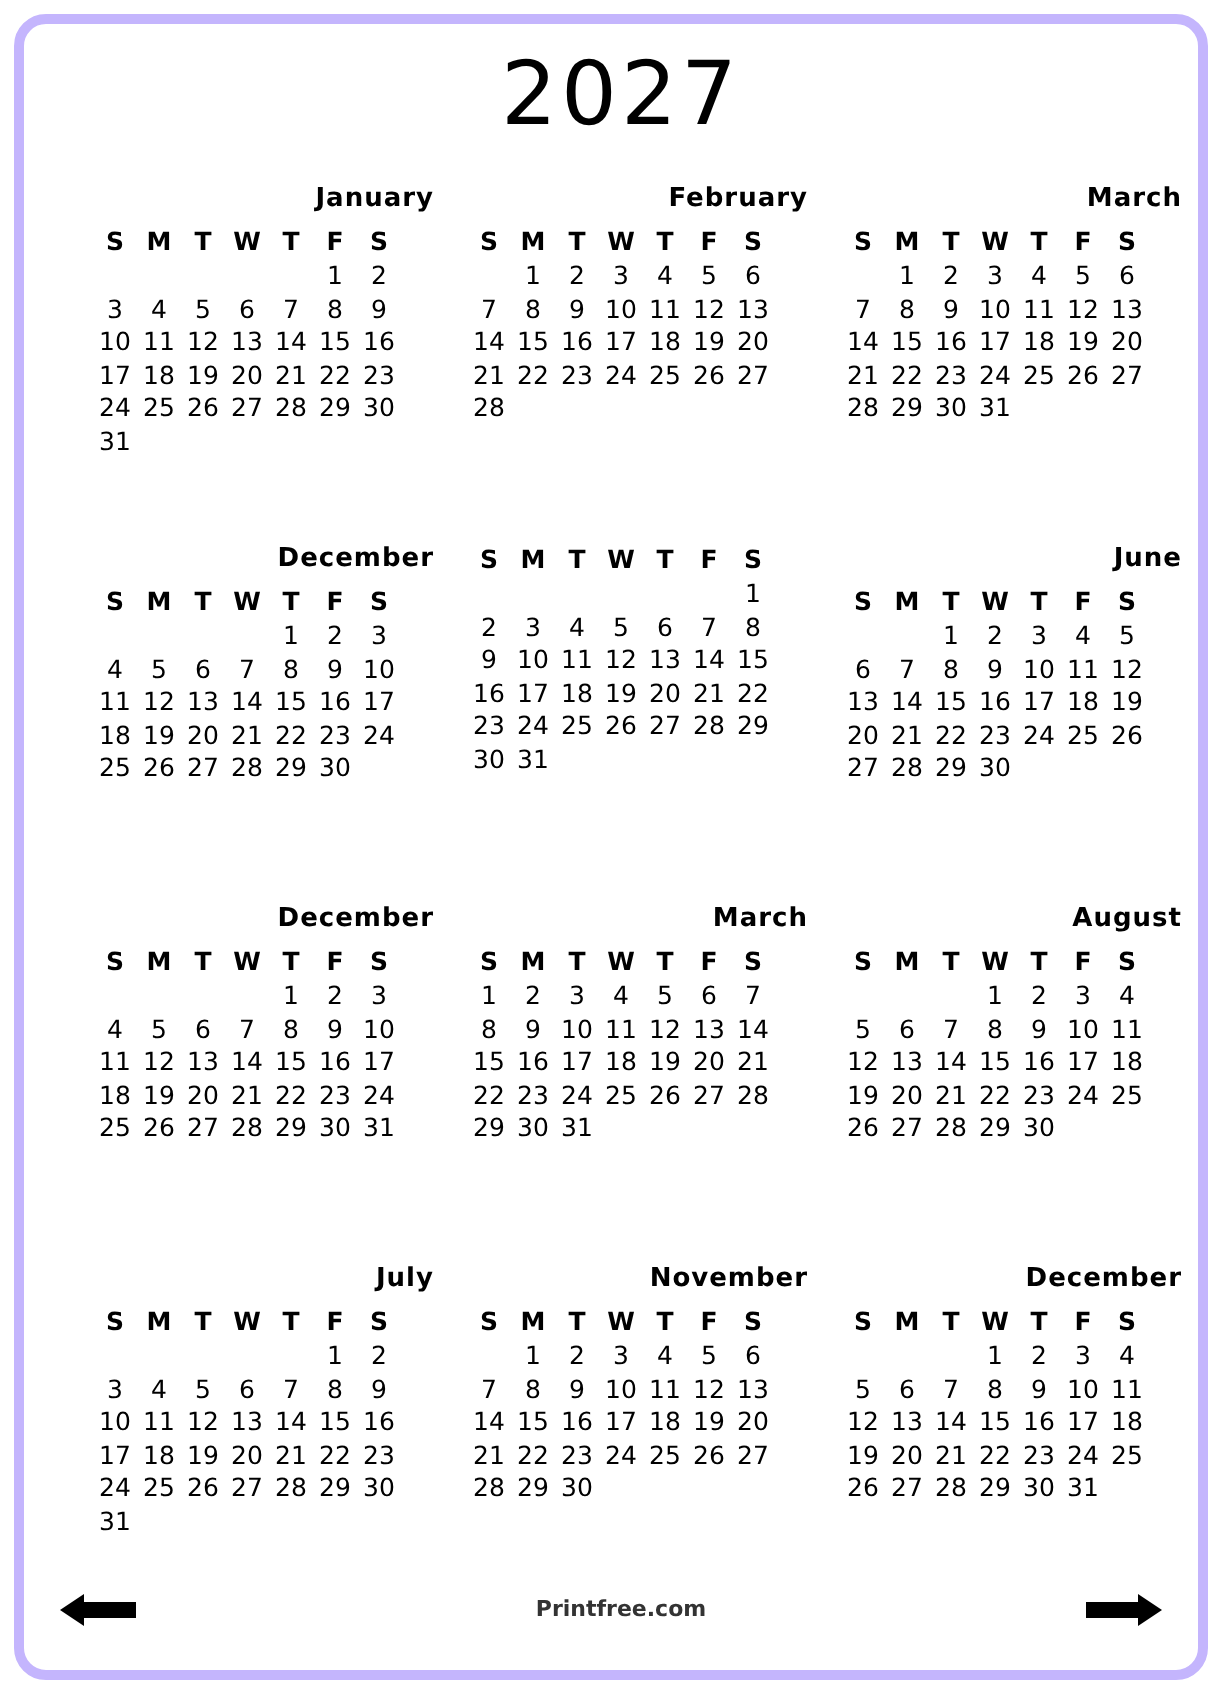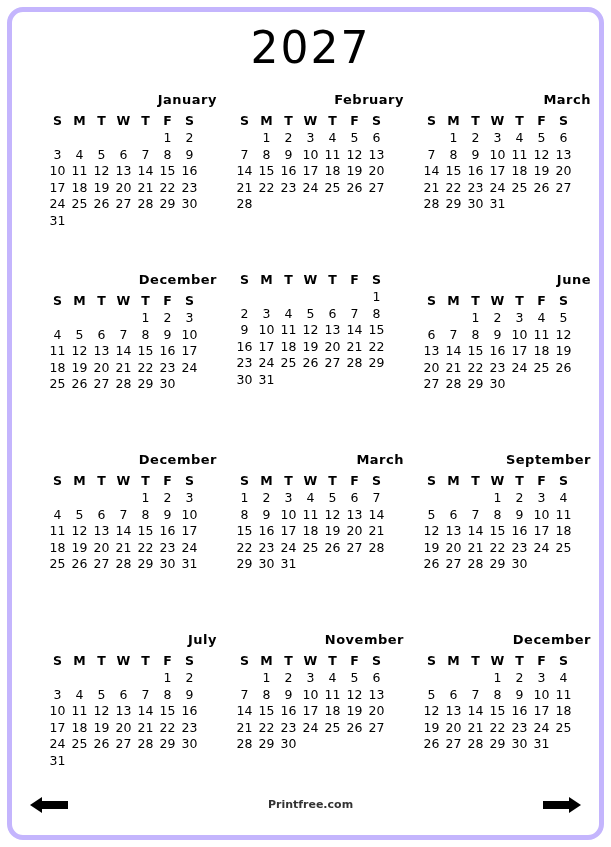--- a/index.html
+++ b/index.html
@@ -493,21 +493,21 @@
             <div class="day">25</div>
             <div class="day">26</div>
             <div class="day">27</div>
             <div class="day">28</div>
             <div class="day">29</div>
             <div class="day">30</div>
             <div class="day">31</div>
           </div>
         </div>
         <div class="month">
-          <div class="month-name">September</div>
+          <div class="month-name">August</div>
           <div class="dow-row">
             <div class="dow">S</div>
             <div class="dow">M</div>
             <div class="dow">T</div>
             <div class="dow">W</div>
             <div class="dow">T</div>
             <div class="dow">F</div>
             <div class="dow">S</div>
           </div>
           <div class="days">

